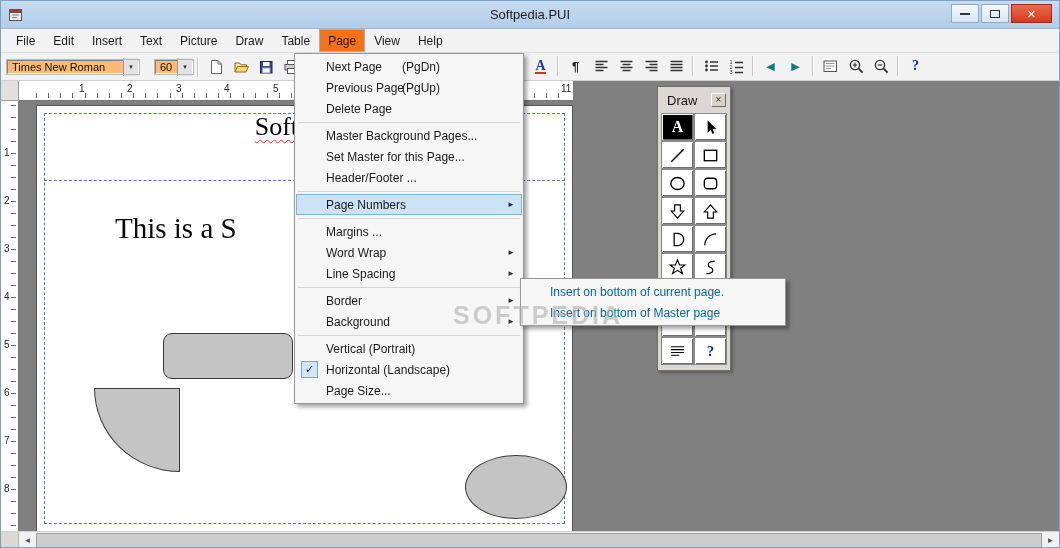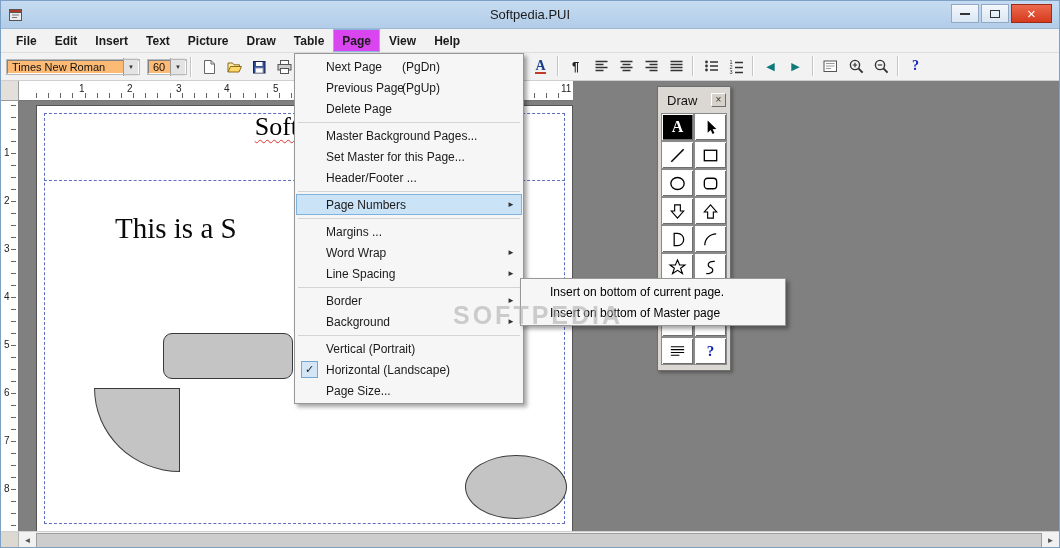--- a/index.html
+++ b/index.html
@@ -37,41 +37,41 @@
   }
   .min-glyph { width:10px; height:2px; background:#333; }
   .max-glyph { width:10px; height:8px; border:1px solid #333; }
 
   
   .menubar {
     height:24px; background:#f2f2f2; display:flex; align-items:stretch;
     font-size:12px; color:#1a1a1a; padding-left:6px;
     border-bottom:1px solid #dddddd;
   }
-  .mitem { padding:0 9px; display:flex; align-items:center; cursor:default;font-weight:bold; }
-  .mitem.open { background:#d946ef; box-shadow:inset 0 0 0 1px #8ab6dd; }
+  .mitem { padding:0 9px; display:flex; align-items:center; cursor:default; }
+  .mitem.open { background:#f97316; box-shadow:inset 0 0 0 1px #8ab6dd; }
 
   
   .toolbar {
     height:28px; background:#f2f2f2; border-bottom:1px solid #cfcfcf;
     display:flex; align-items:center; padding:0 0 0 6px; position:relative;
   }
   .combo {
     height:14px; background:#fdba74; display:flex; align-items:center;
     border:1px solid; border-color:#828282 #ffffff #ffffff #828282;
     outline:1px solid #b9b9b9; font-size:11px; color:#111;
   }
   .combo .val { padding:0 4px; flex:1; white-space:nowrap; overflow:hidden; }
   .combo .drop {
     width:15px; height:18px; background:#e3e3e3; border-left:1px solid #9a9a9a;
     display:flex; align-items:center; justify-content:center;
     font-size:6px; color:#333;
   }
   .font-combo { width:132px; }
-  .size-combo { width:38px; margin-left:9px;align-items:center; }
+  .size-combo { width:38px; margin-left:16px;align-items:center; }
   .tbtn {
     width:23px; height:22px; margin:0 1px; display:flex; align-items:center;
     justify-content:center; background:transparent; border:1px solid transparent;
   }
   .tsep { width:2px; height:20px; border-left:1px solid #c6c6c6; border-right:1px solid #ffffff; margin:0 4px; }
   .right-cluster { position:absolute; left:527px; top:2px; display:flex; align-items:center; }
   .glyph-btn { font-size:13px; color:#222; font-weight:bold; }
   .a-glyph { font-family:"Liberation Serif", serif; font-weight:bold; color:#1a3f8f; font-size:14px; border-bottom:2px solid #c23a2a; line-height:13px; }
   .teal { color:#0c7a7a; font-size:11px; font-weight:normal; }
   .help-glyph { color:#0a23c4; font-family:"Liberation Serif", serif; font-size:14px; }
@@ -135,21 +135,21 @@
   .checkbox {
     position:absolute; left:5px; top:2px; width:17px; height:17px;
     background:#d4e6f6; box-shadow:inset 0 0 0 1px #74a6cf;
     display:flex; align-items:center; justify-content:center;
     font-size:11px; color:#222;
   }
   .submenu {
     position:absolute; left:519px; top:277px; width:266px;
     background:#f6f6f6; border:1px solid #979797; padding:2px 1px;
     box-shadow:3px 3px 4px rgba(0,0,0,.35); z-index:60;
-    font-size:12px; color:#000000;
+    font-size:12px; color:#0369a1;
   }
   .submenu .menu-item { padding-left:28px; }
 
   
   .palette {
     position:absolute; left:656px; top:85px; width:74px;
     background:#dbd8d3; border:1px solid #6f6f6f;
     box-shadow:2px 2px 3px rgba(0,0,0,.3); z-index:40;
   }
   .palette-title { height:26px; display:flex; align-items:center; padding:0 4px 0 9px; font-size:13px; color:#111; }

